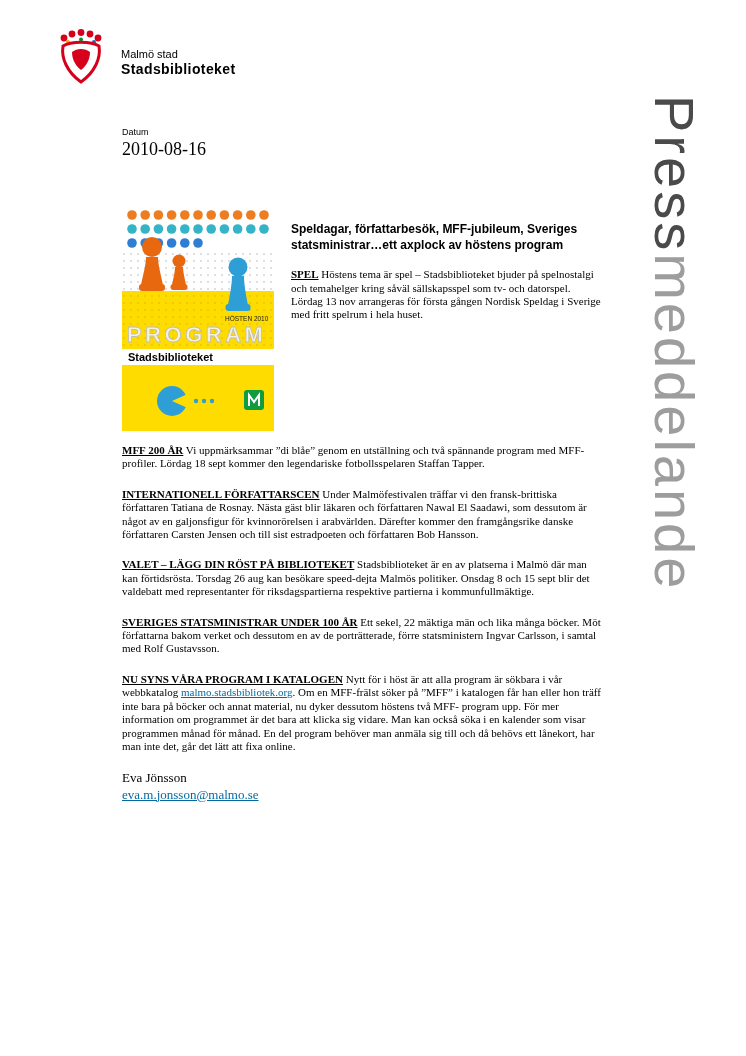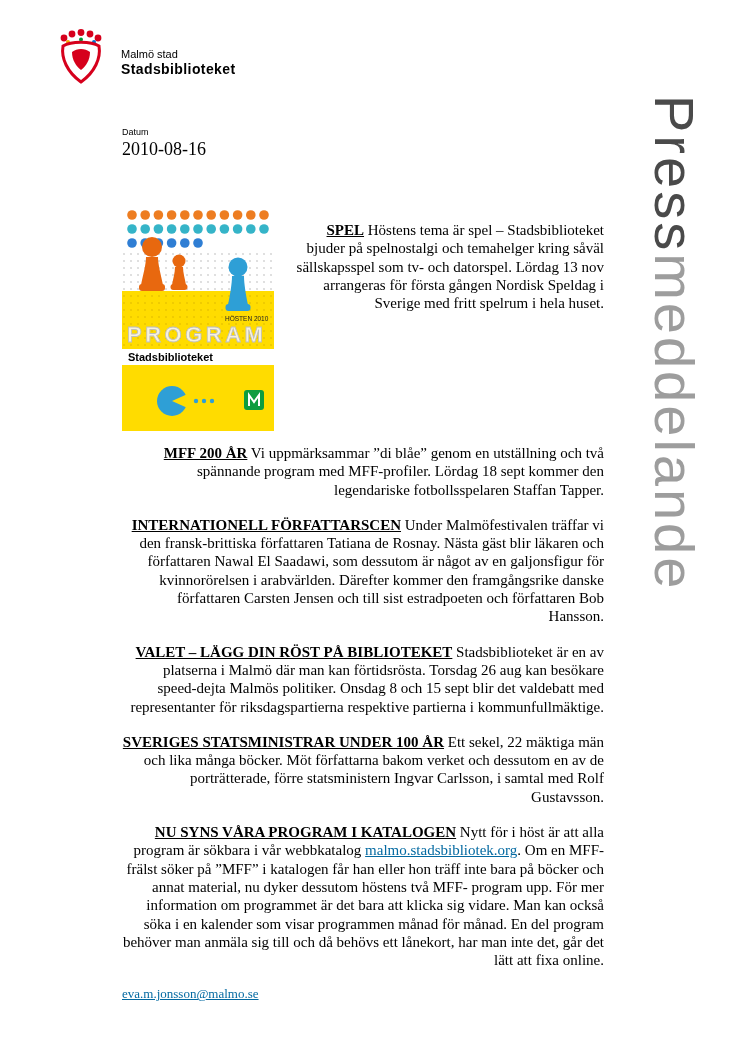--- a/index.html
+++ b/index.html
@@ -43,21 +43,21 @@
 
   .title {
     font-family: "Liberation Sans", sans-serif;
     font-weight: bold; font-size: 15px; line-height: 1.25; margin: 0;
   }
   .subtitle {
     font-family: "Liberation Sans", sans-serif;
     font-weight: bold; font-size: 12px; line-height: 1.3;
     margin: 16px 0 0 0;
   }
-  .para { font-size: 15px; line-height: 1.22; margin: 0 0 17px 0; text-align: right; }
+  .para { font-size: 11px; line-height: 1.22; margin: 0 0 17px 0; }
   .lead { margin-top: 15px; margin-bottom: 0; }
   .label { font-weight: bold; text-decoration: underline; }
   a.link { color: #0369a1; text-decoration: underline; cursor: pointer; }
 
   .contact { font-size: 13px; line-height: 1.25; margin-top: 12px; }
 </style>
 </head>
 <body>
 
 <div class="page">
@@ -171,32 +171,34 @@
           <circle cx="90" cy="198" r="2.2" fill="#2E9FD6"></circle>
         </g>
 
         <g>
           <rect x="122" y="187" width="20" height="20" rx="3" fill="#0E9C3F"></rect>
           <path d="M127 203 L127 192 L132 199 L137 192 L137 203" stroke="#ffffff" stroke-width="2" fill="none"></path>
         </g>
       </svg>
 
       <div class="intro-text">
+        <h2 class="subtitle">Speldagar, författarbesök, MFF-jubileum, Sveriges statsministrar…ett axplock av höstens program</h2>
         <p class="para lead"><span class="label">SPEL</span><span> Höstens tema är spel – Stadsbiblioteket bjuder på spelnostalgi och temahelger kring såväl sällskapsspel som tv- och datorspel. Lördag 13 nov arrangeras för första gången Nordisk Speldag i Sverige med fritt spelrum i hela huset.</span></p>
       </div>
     </div>
 
     <p class="para"><span class="label">MFF 200 ÅR</span><span> Vi uppmärksammar ”di blåe” genom en utställning och två spännande program med MFF-profiler. Lördag 18 sept kommer den legendariske fotbollsspelaren Staffan Tapper.</span></p>
 
     <p class="para"><span class="label">INTERNATIONELL FÖRFATTARSCEN</span><span> Under Malmöfestivalen träffar vi den fransk-brittiska författaren Tatiana de Rosnay. Nästa gäst blir läkaren och författaren Nawal El Saadawi, som dessutom är något av en galjonsfigur för kvinnorörelsen i arabvärlden. Därefter kommer den framgångsrike danske författaren Carsten Jensen och till sist estradpoeten och författaren Bob Hansson.</span></p>
 
     <p class="para"><span class="label">VALET – LÄGG DIN RÖST PÅ BIBLIOTEKET</span><span> Stadsbiblioteket är en av platserna i Malmö där man kan förtidsrösta. Torsdag 26 aug kan besökare speed-dejta Malmös politiker. Onsdag 8 och 15 sept blir det valdebatt med representanter för riksdagspartierna respektive partierna i kommunfullmäktige.</span></p>
 
     <p class="para"><span class="label">SVERIGES STATSMINISTRAR UNDER 100 ÅR</span><span> Ett sekel, 22 mäktiga män och lika många böcker. Möt författarna bakom verket och dessutom en av de porträtterade, förre statsministern Ingvar Carlsson, i samtal med Rolf Gustavsson.</span></p>
 
     <p class="para"><span class="label">NU SYNS VÅRA PROGRAM I KATALOGEN</span><span> Nytt för i höst är att alla program är sökbara i vår webbkatalog </span><a class="link" href="#">malmo.stadsbibliotek.org</a><span>. Om en MFF-frälst söker på ”MFF” i katalogen får han eller hon träff inte bara på böcker och annat material, nu dyker dessutom höstens två MFF- program upp. För mer information om programmet är det bara att klicka sig vidare. Man kan också söka i en kalender som visar programmen månad för månad. En del program behöver man anmäla sig till och då behövs ett lånekort, har man inte det, går det lätt att fixa online.</span></p>
 
     <div class="contact">
+      <div>Eva Jönsson</div>
       <div><a class="link" href="#">eva.m.jonsson@malmo.se</a></div>
     </div>
 
   </div>
 </div>
 
 </body></html>

